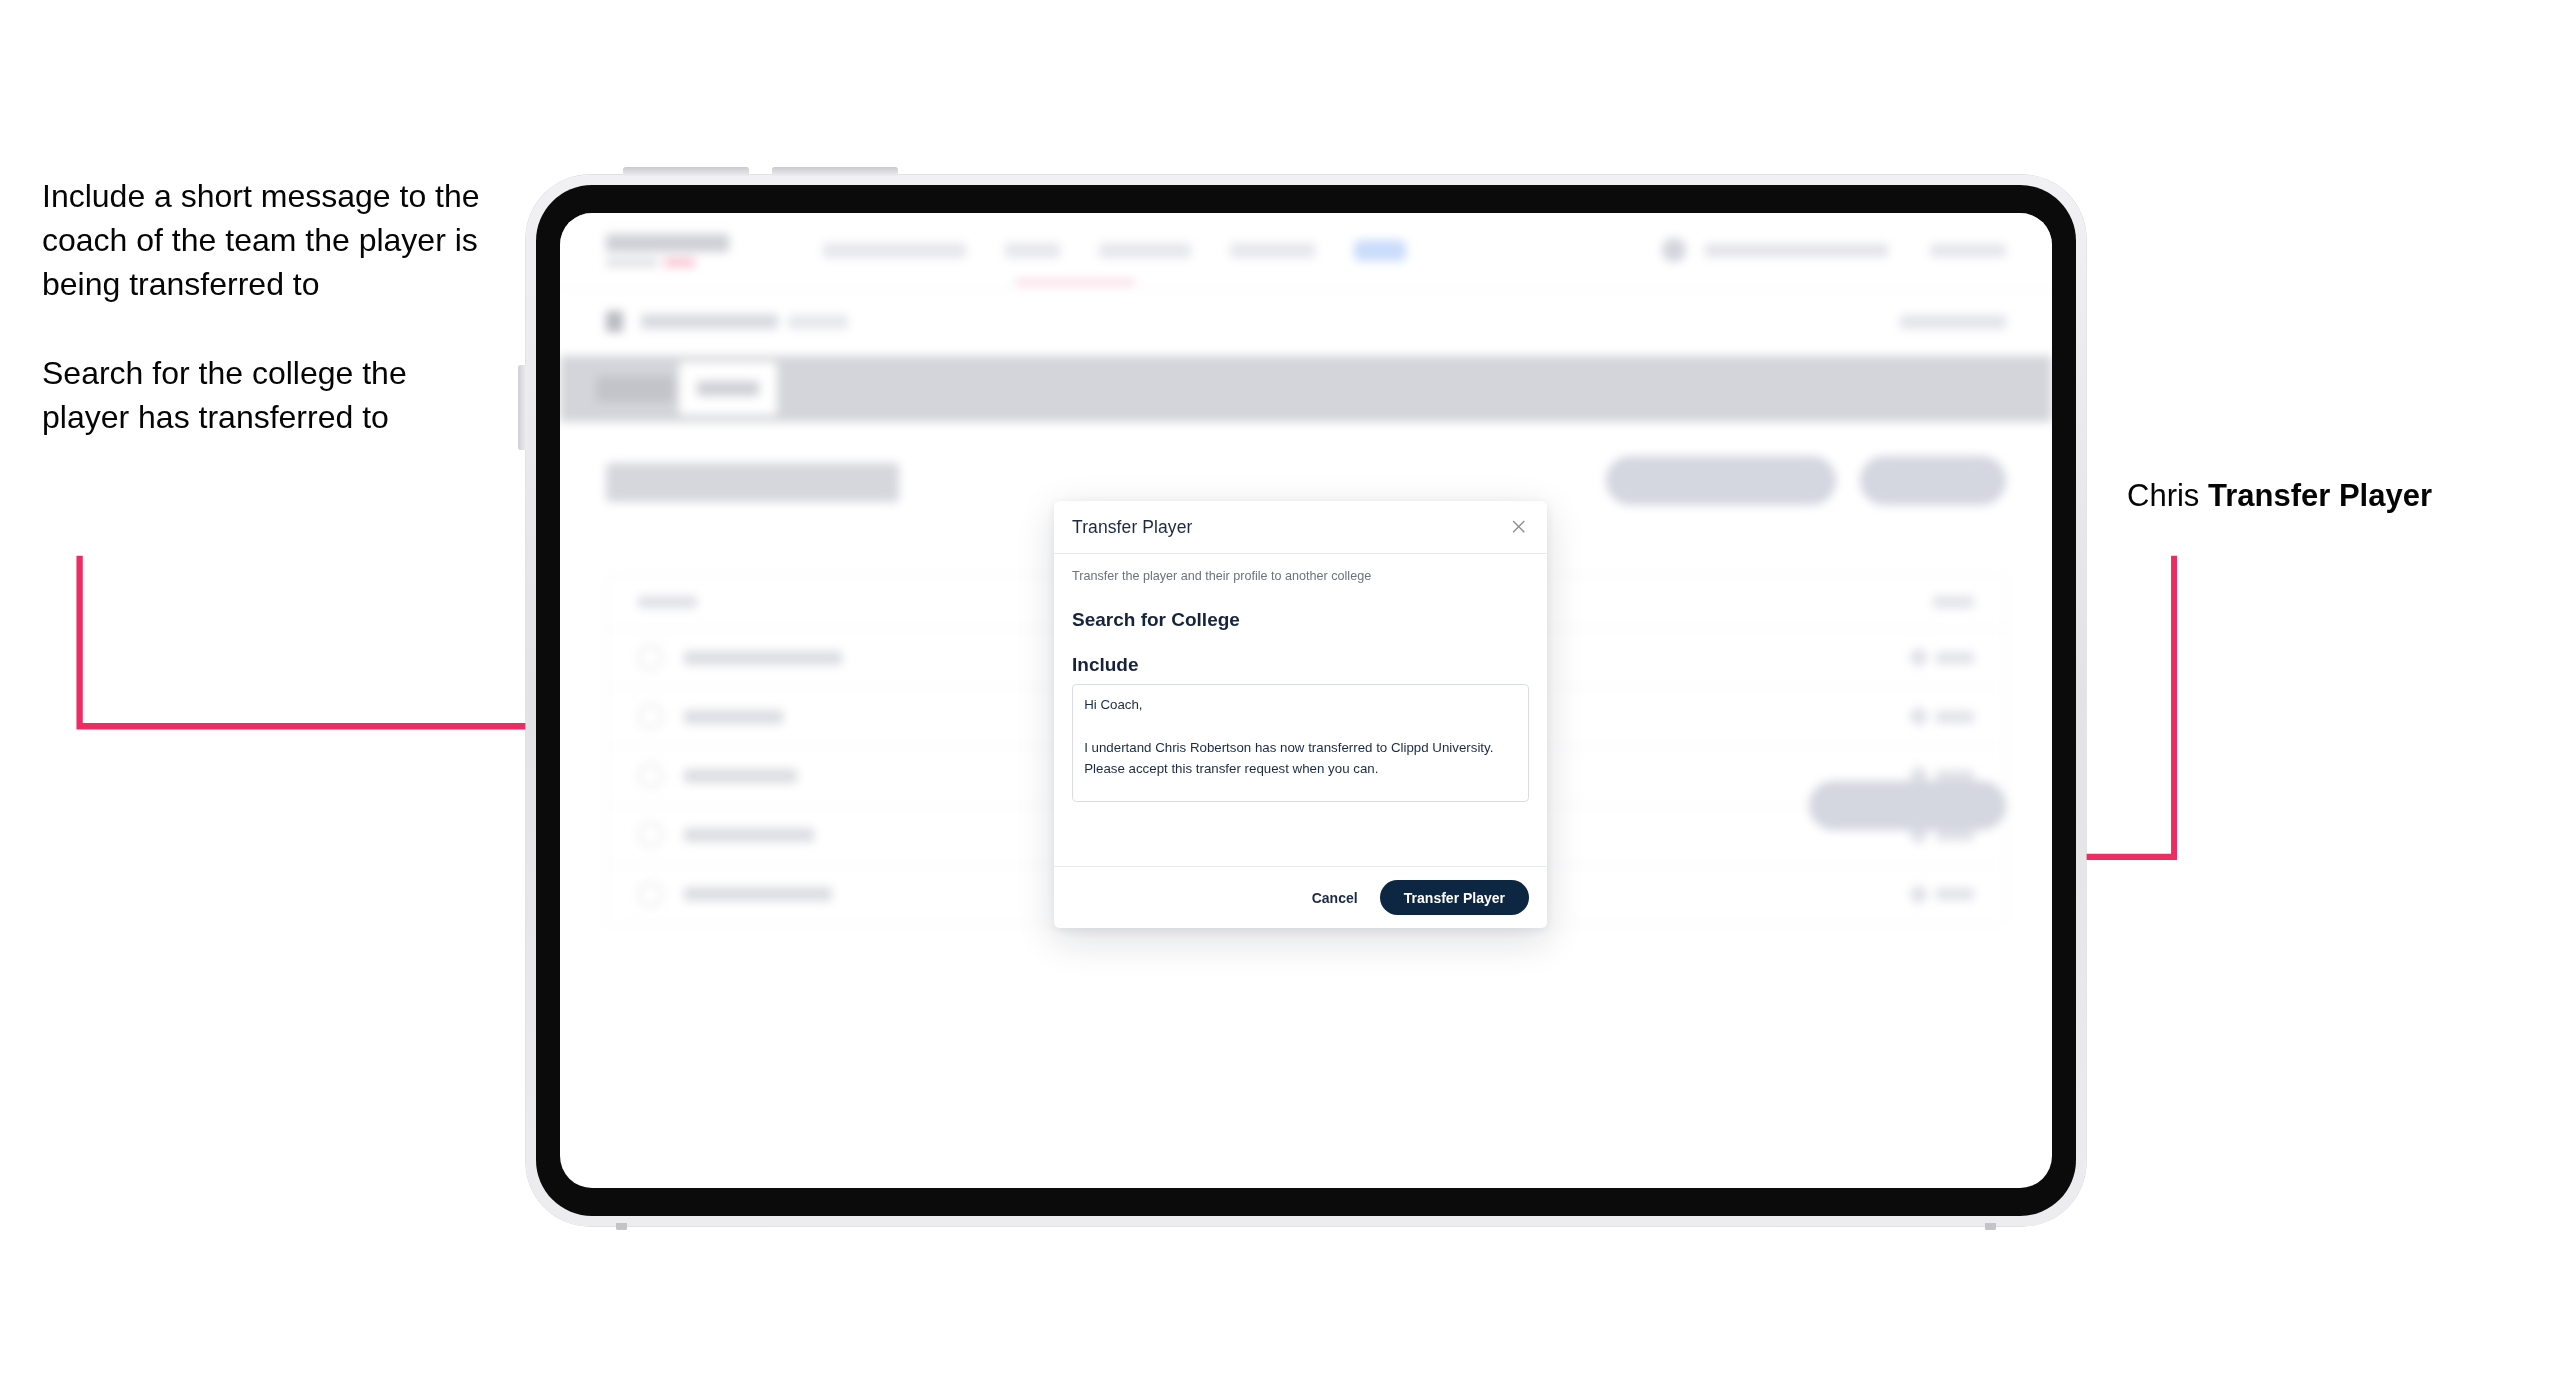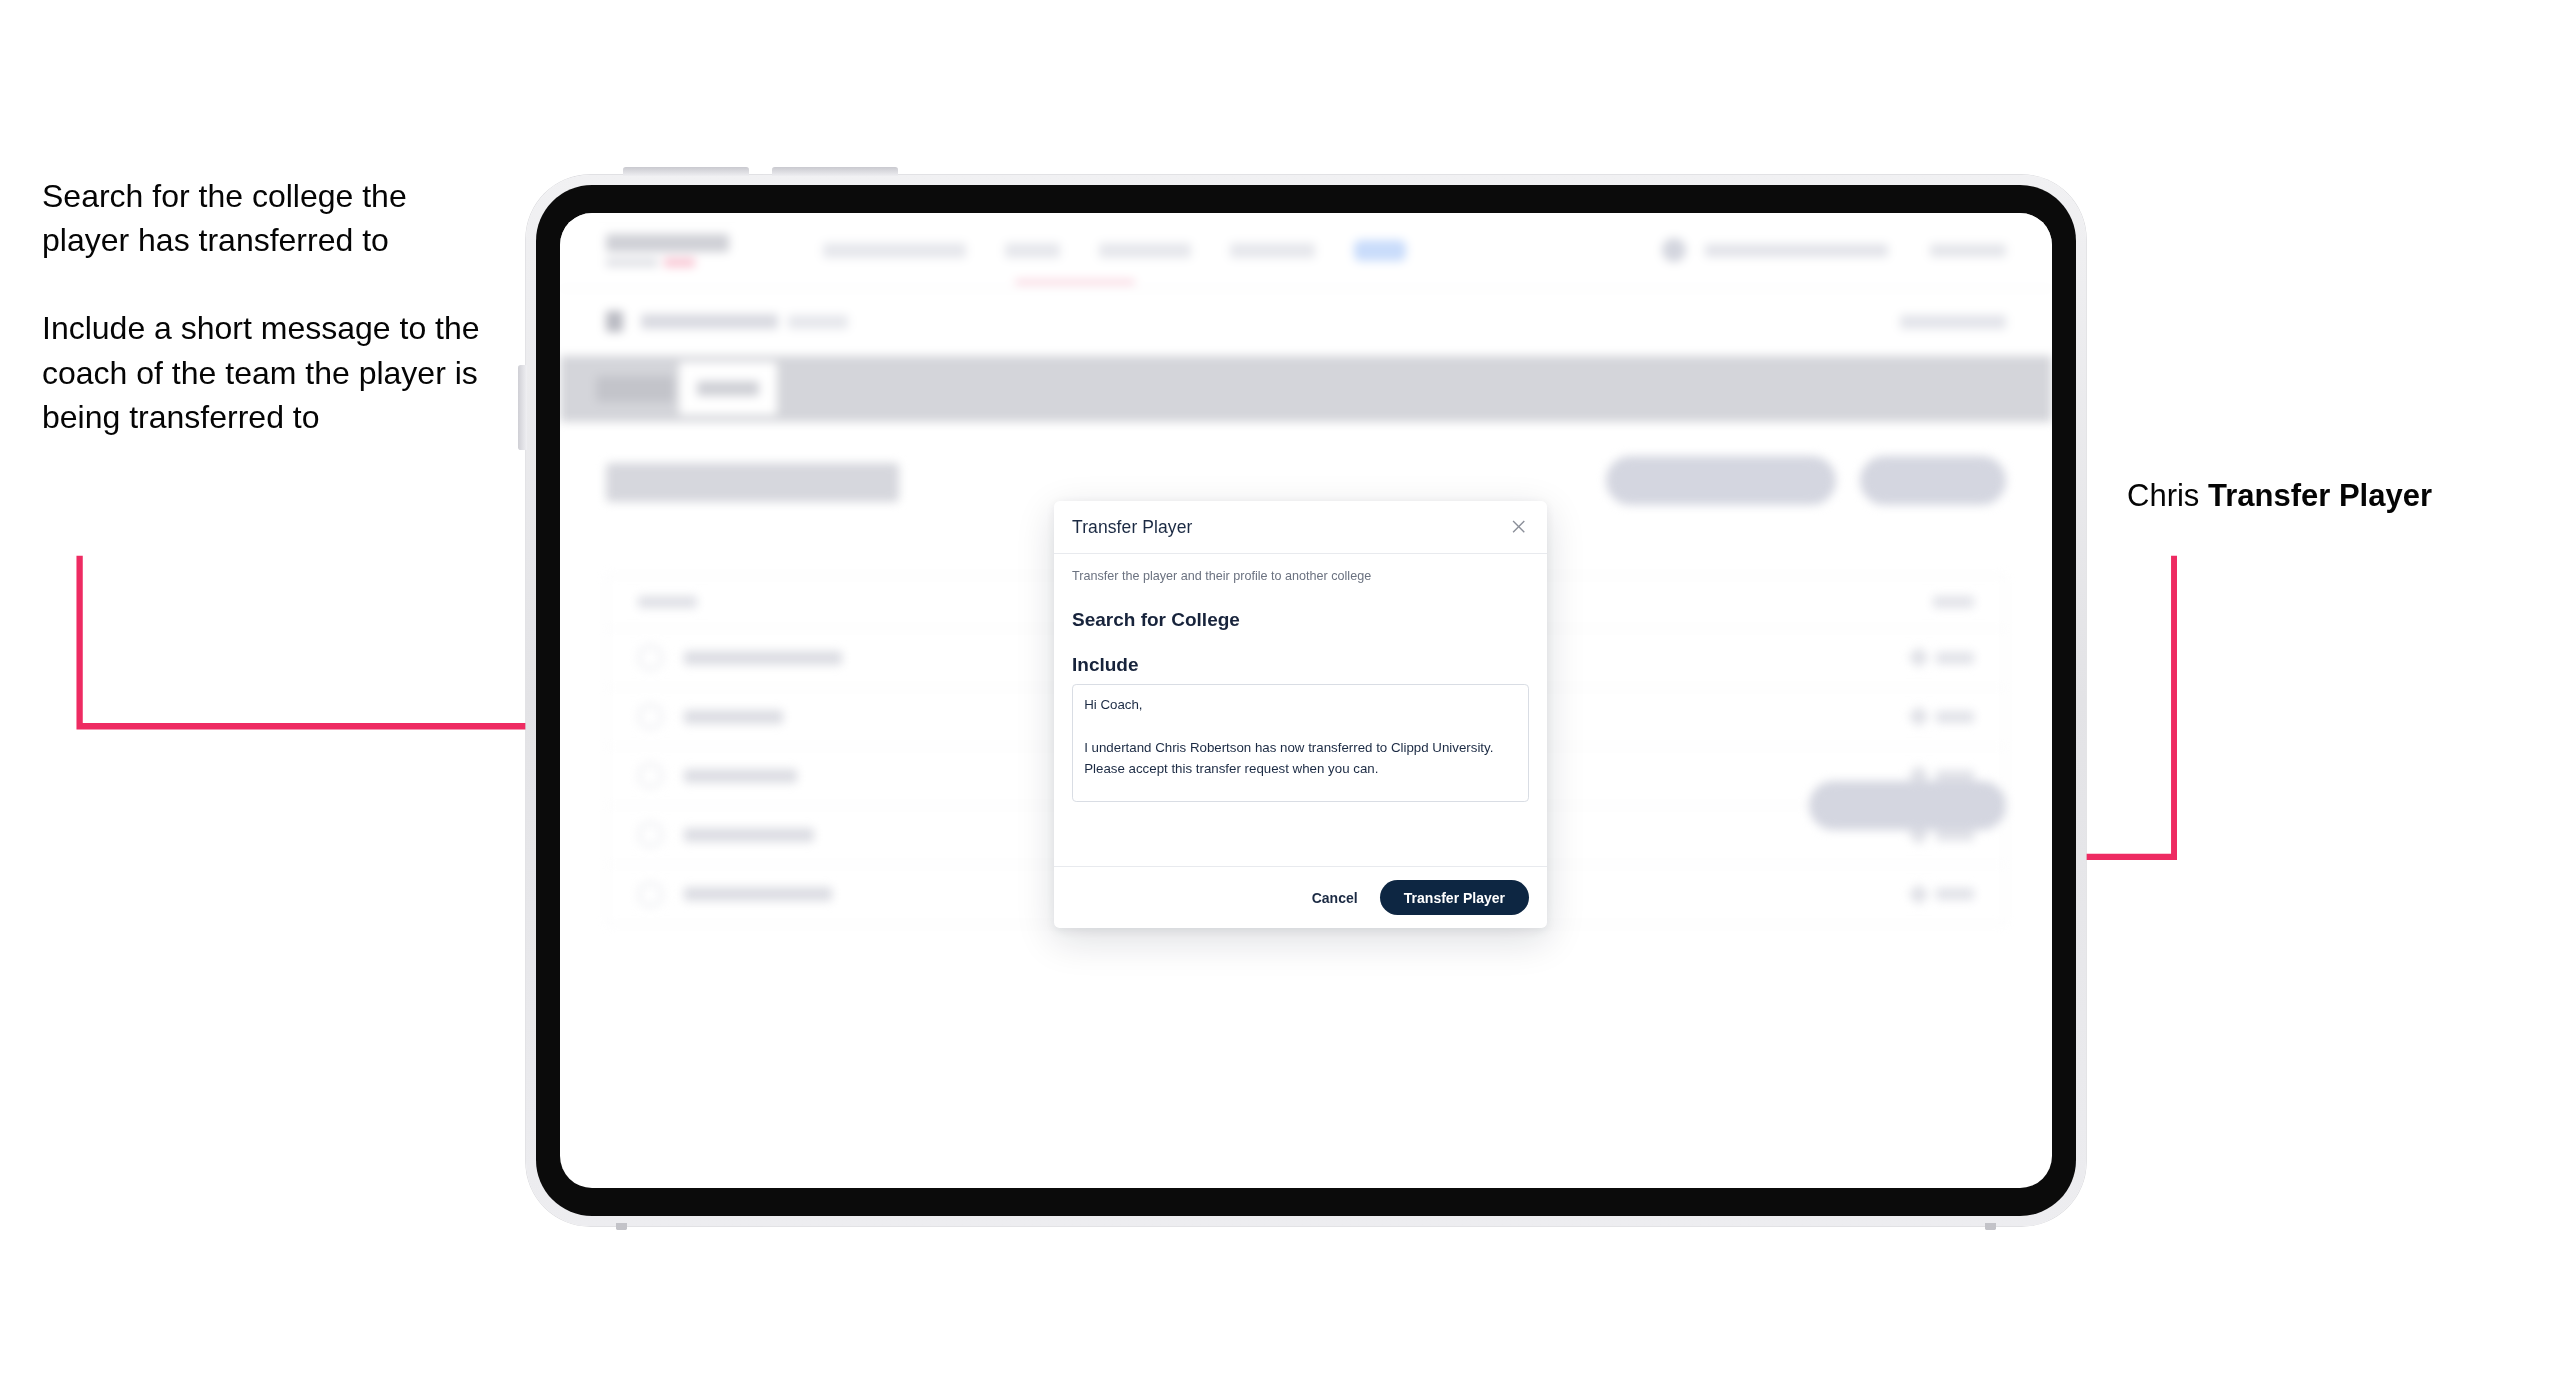--- a/index.html
+++ b/index.html
@@ -178,22 +178,22 @@
     padding: 9.8px 24px; font-size:14px; font-weight:700; cursor:pointer;
     font-family:"Liberation Sans", sans-serif;
   }
 </style>
 </head>
 <body>
 
 <div class="canvas">
 
   <div class="annot-left">
+    <p>Include a short message to the coach of the team the player is being transferred to</p>
     <p>Search for the college the player has transferred to</p>
-    <p>Include a short message to the coach of the team the player is being transferred to</p>
   </div>
 
   <div class="annot-right">
     <span>Chris </span><b>Transfer Player</b>
   </div>
 
   <svg class="arrow-left-path" viewBox="0 0 1392 272">
     <path d="M4 4 L4 248 L1356 248" fill="none" stroke="#ee2b62" stroke-width="9"></path>
     <path d="M1330 222 L1386 248 L1330 274" fill="none" stroke="#ee2b62" stroke-width="9" stroke-linecap="butt" stroke-linejoin="miter"></path>
   </svg>

